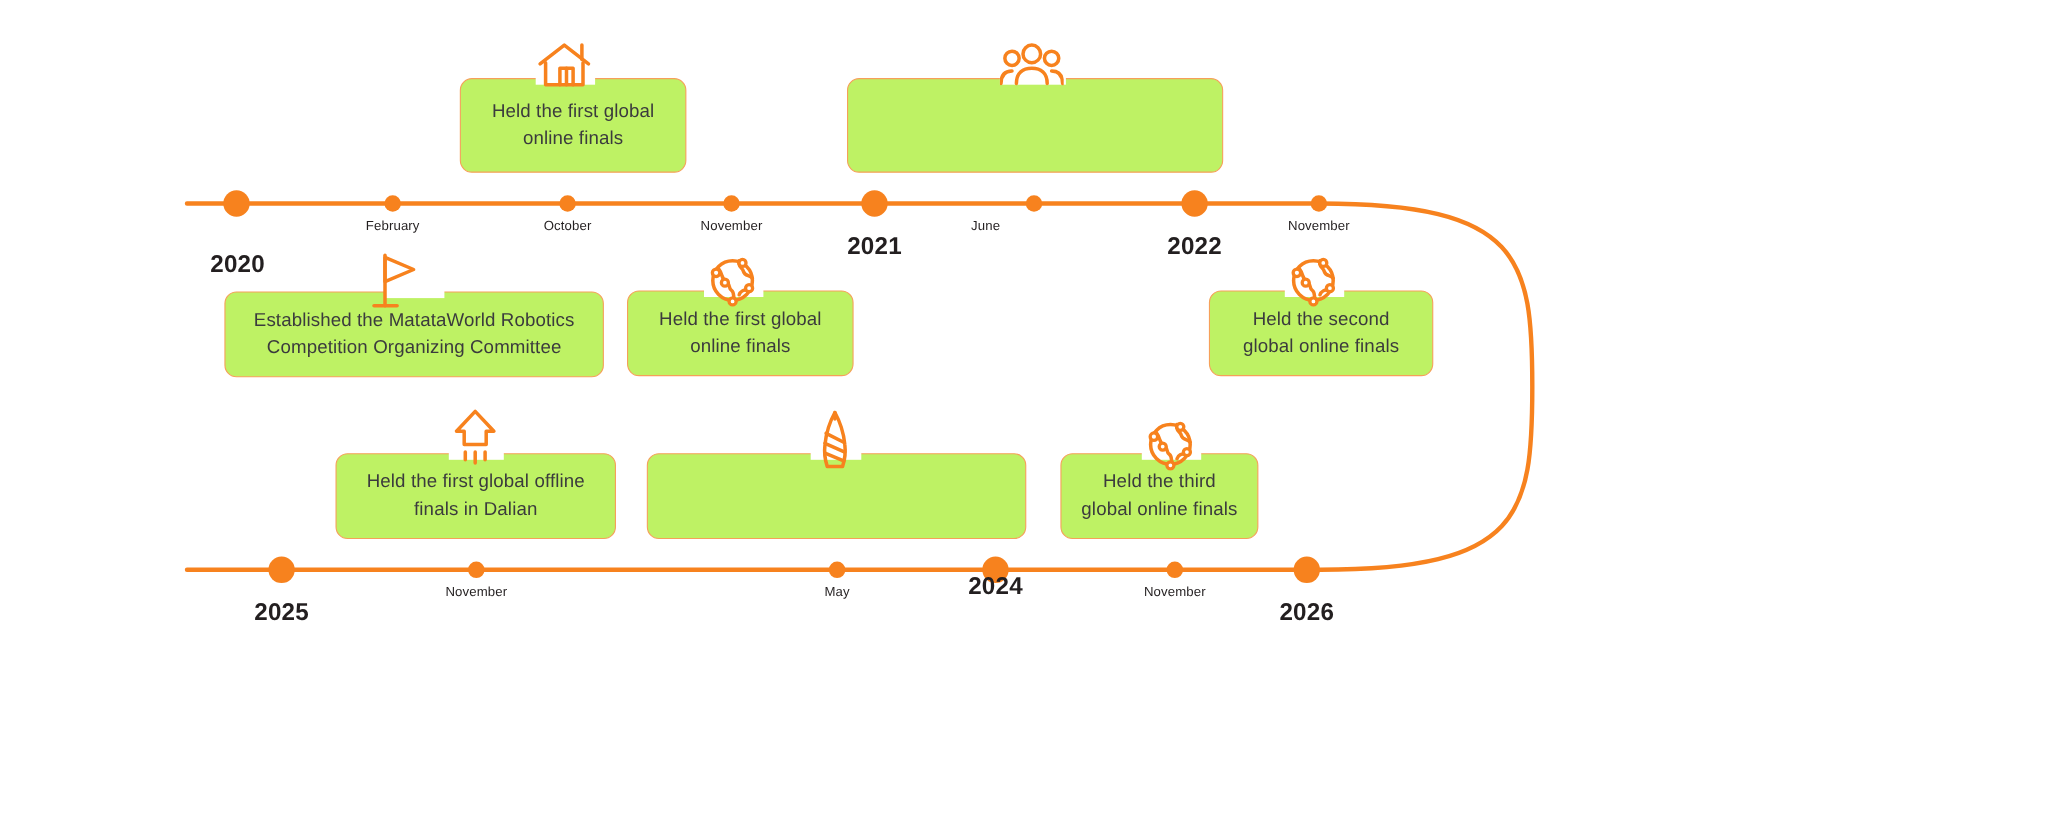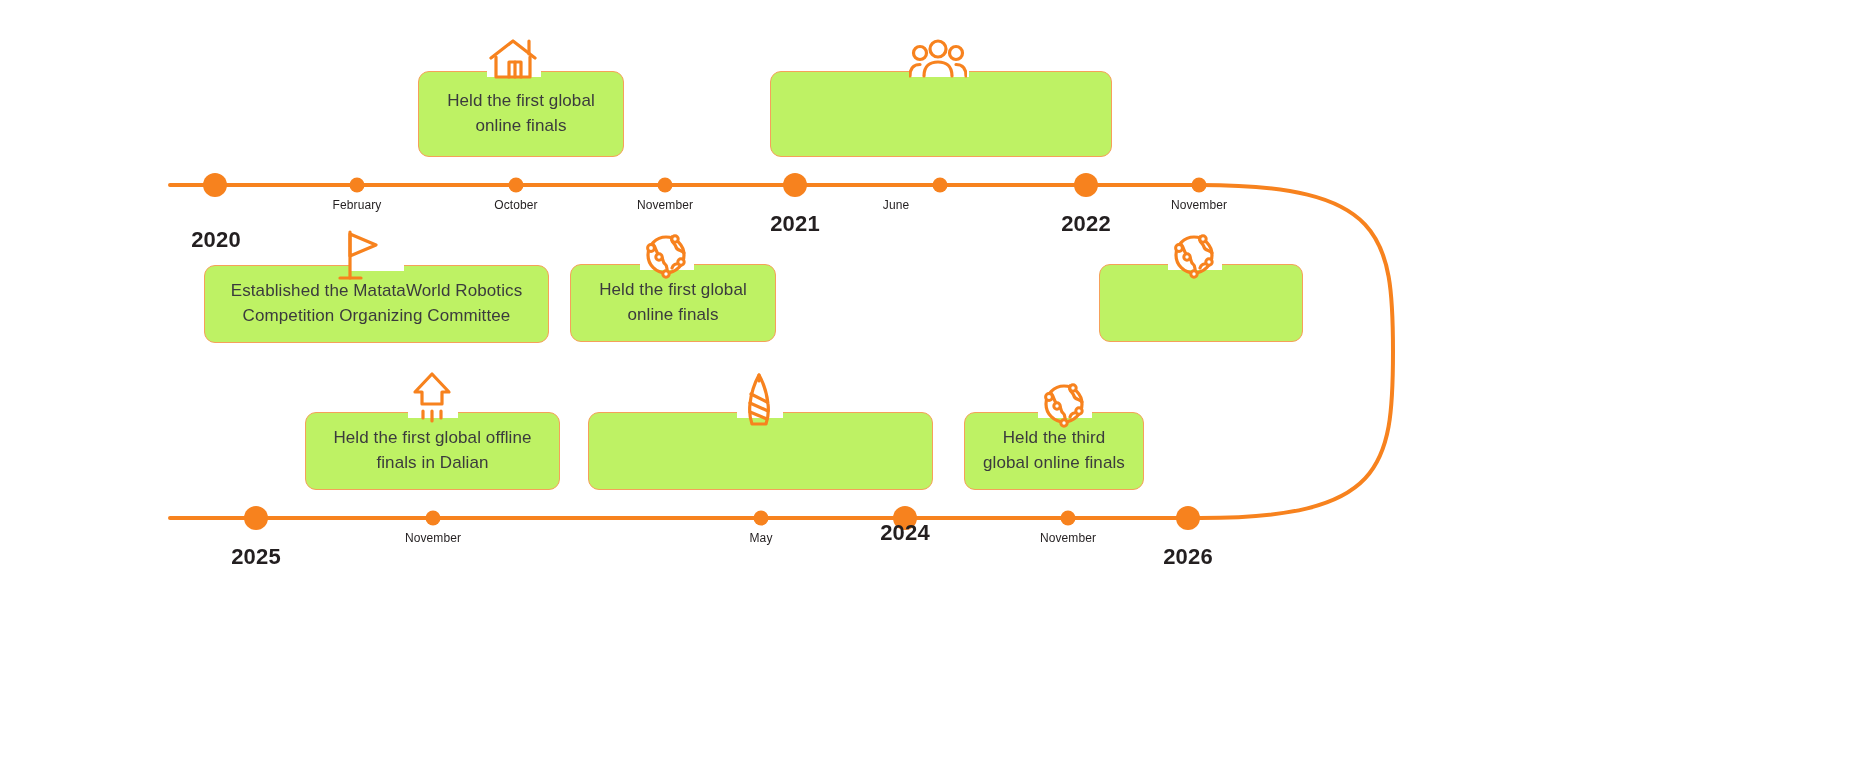--- a/index.html
+++ b/index.html
@@ -159,20 +159,21 @@
         <svg width="58" height="44" viewBox="0 0 58 44">
       <circle fill="none" stroke="#F7821E" stroke-width="3.2" stroke-linecap="round" stroke-linejoin="round" cx="29" cy="13" r="8"></circle>
       <path fill="none" stroke="#F7821E" stroke-width="3.2" stroke-linecap="round" stroke-linejoin="round" d="M15 40 C15 30 21 26 29 26 C37 26 43 30 43 40"></path>
       <circle fill="none" stroke="#F7821E" stroke-width="3.2" stroke-linecap="round" stroke-linejoin="round" cx="11" cy="17" r="6.5"></circle>
       <path fill="none" stroke="#F7821E" stroke-width="3.2" stroke-linecap="round" stroke-linejoin="round" d="M1 40 C1 32 5 28.5 11 28.5"></path>
       <circle fill="none" stroke="#F7821E" stroke-width="3.2" stroke-linecap="round" stroke-linejoin="round" cx="47" cy="17" r="6.5"></circle>
       <path fill="none" stroke="#F7821E" stroke-width="3.2" stroke-linecap="round" stroke-linejoin="round" d="M57 40 C57 32 53 28.5 47 28.5"></path>
     </svg>
       </div>
       <div class="card" style="left: 1099px; top: 264px; width: 204px; height: 78px;">
+        <div class="card-text">Held the second global online finals</div>
         <div class="notch" style="left: 95px; width: 54px;"></div>
       </div>
       <div class="card-icon" style="left: 1194px; top: 231px;">
         <svg width="48" height="48" viewBox="0 0 48 48">
       <circle fill="none" stroke="#F7821E" stroke-width="3.2" stroke-linecap="round" stroke-linejoin="round" cx="24" cy="24" r="18"></circle>
       <path fill="none" stroke="#F7821E" stroke-width="3.2" stroke-linecap="round" stroke-linejoin="round" d="M11 13 C15 18 14 23 18 25 C22 27 20 31 23 33 C26 35 24 39 26 41"></path>
       <path fill="none" stroke="#F7821E" stroke-width="3.2" stroke-linecap="round" stroke-linejoin="round" d="M30 6 C28 11 33 12 34 16 C35 20 40 19 42 22"></path>
       <path fill="none" stroke="#F7821E" stroke-width="3.2" stroke-linecap="round" stroke-linejoin="round" d="M38 33 C34 32 31 34 30 37"></path>
       <circle fill="#ffffff" stroke="#F7821E" stroke-width="3" cx="9" cy="17" r="3.4"></circle>
       <circle fill="#ffffff" stroke="#F7821E" stroke-width="3" cx="17" cy="26" r="3.2"></circle>

